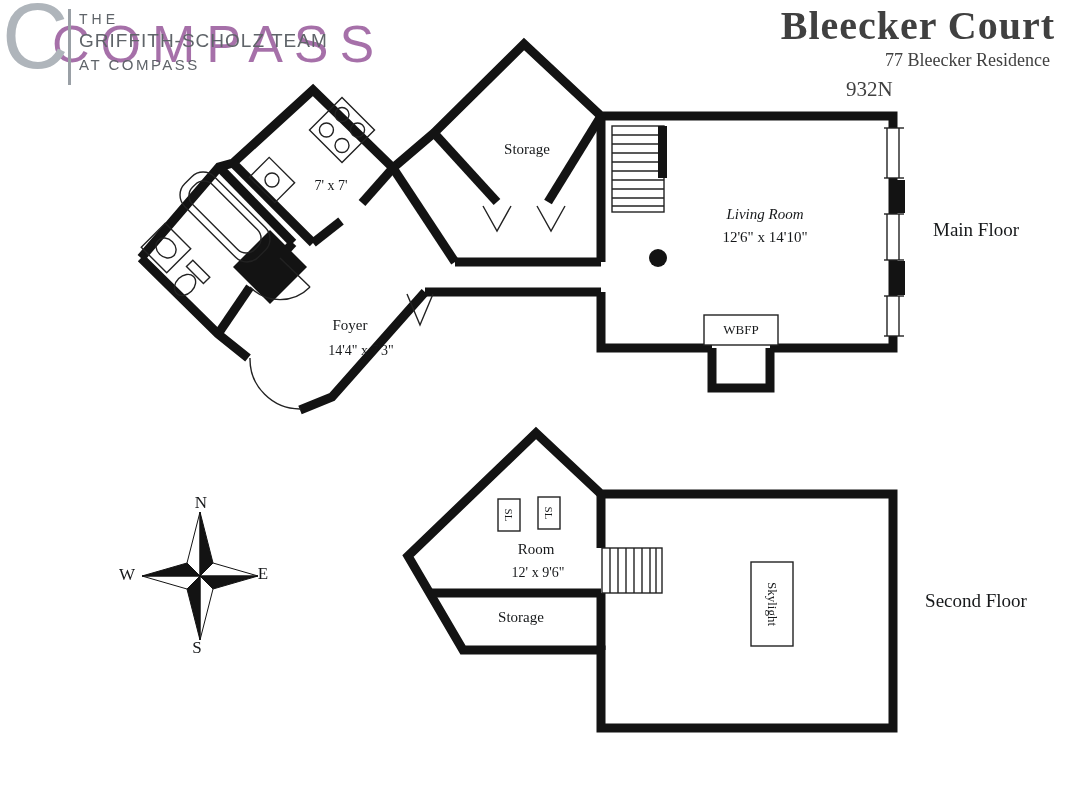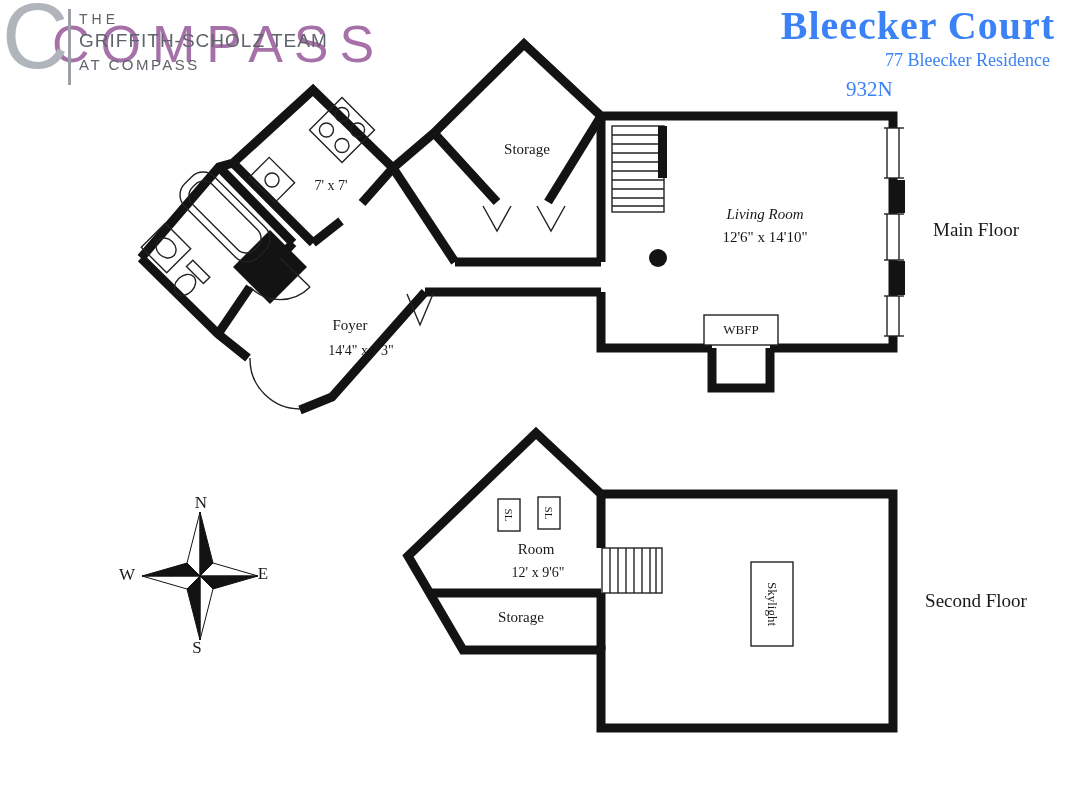--- a/index.html
+++ b/index.html
@@ -14,21 +14,21 @@
   .solid { fill:#131313; stroke:none; }
 
   .lbl { position:absolute; transform:translate(-50%,-50%); color:#16181a;
          white-space:nowrap; font-size:15px; z-index:5; }
   .sm  { font-size:14px; }
   .xs  { font-size:13px; }
   .vert{ writing-mode:vertical-rl; }
   .floor-tag { font-size:19px; }
   .compass-letter { font-size:17px; }
 
-  .title-block { position:absolute; z-index:5; color:#3b82f6; }
+  .title-block { position:absolute; z-index:5; color:#404040; }
   #page-title    { right:22px;  top:2px;  font-size:40px; font-weight:bold; letter-spacing:1px; }
   #page-subtitle { right:27px;  top:50px; font-size:18px; }
   #page-unit     { left:846px;  top:77px; font-size:21px;text-align:right; }
 
   .brand { position:absolute; font-family:"Liberation Sans","DejaVu Sans",sans-serif; }
   #brand-watermark { left:52px; top:14px; font-size:52px; font-weight:normal;
                      letter-spacing:11px; color:#701a75; opacity:.62; z-index:1; }
   #brand-mark { left:2px; top:-10px; font-size:92px; color:#afb5bb; z-index:2; line-height:1; }
   #brand-divider { left:68px; top:9px; width:3px; height:76px; background:#9aa0a6; z-index:2; }
   #brand-lines { left:79px; top:11px; z-index:3; color:#5f6469; }

